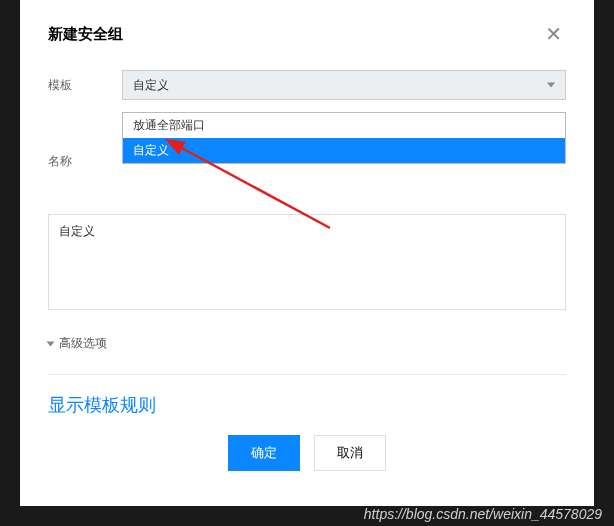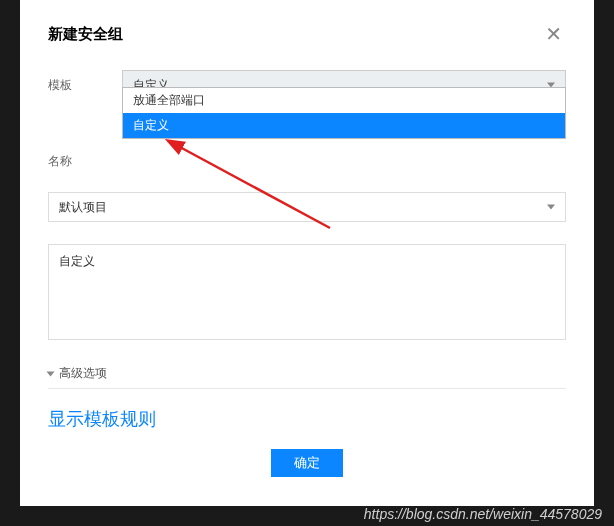--- a/index.html
+++ b/index.html
@@ -84,21 +84,21 @@
       right: 10px;
       top: 50%;
       transform: translateY(-50%);
       width: 0; height: 0;
       border-left: 4px solid transparent;
       border-right: 4px solid transparent;
       border-top: 5px solid #888;
     }
     .dropdown {
       position: absolute;
-      top: 17px;
+      top: 42px;
       left: 0;
       right: 0;
       background: #fff;
       border: 1px solid #bbb;
       z-index: 10;
     }
     .dropdown-item {
       padding: 4px 10px;
       font-size: 12px;
       color: #333;
@@ -117,21 +117,21 @@
       font-family: inherit;
       resize: none;
       color: #333;
     }
     .adv-toggle {
       display: inline-flex;
       align-items: center;
       color: #555;
       font-size: 12px;
       cursor: pointer;
-      margin-bottom: 2px;
+      margin-bottom: 18px;
     }
     .adv-caret {
       width: 0; height: 0;
       border-top: 4px solid transparent;
       border-bottom: 4px solid transparent;
       border-left: 5px solid #888;
       transform: rotate(90deg);
       margin-right: 6px;
     }
     .divider {
@@ -145,21 +145,21 @@
       cursor: pointer;
     }
     .modal-footer {
       padding: 18px 0 24px;
       display: flex;
       justify-content: center;
       gap: 14px;
     }
     .btn {
       min-width: 72px;
-      height: 28px;
+      height: 36px;
       border: 1px solid #ddd;
       background: #fff;
       font-size: 13px;
       cursor: pointer;
       font-family: inherit;
     }
     .btn-primary {
       background: #0b86ff;
       border-color: #0b86ff;
       color: #fff;
@@ -205,45 +205,40 @@
         </div>
       </div>
     </div>
 
     <div class="form-row" style="margin-top:46px">
       <div class="form-label">名称</div>
       <div class="form-control"></div>
     </div>
 
     <div class="form-row">
-      <div class="form-control select-wrap">
-        <div class="select select-plain">
-          <span>默认项目</span>
-          <span class="caret"></span>
-        </div>
-      </div>
     </div>
 
     <div class="form-row">
       <div class="form-control">
         <textarea class="textarea" style="">自定义</textarea>
       </div>
     </div>
 
     <div class="adv-toggle">
       <span class="adv-caret"></span>
       <span>高级选项</span>
     </div>
 
     <div class="divider"></div>
 
     <span class="link">显示模板规则</span>
 
     <div class="modal-footer">
       <button class="btn btn-primary">确定</button>
+      <button class="btn">取消</button>
     </div>
   </div>
 </div>
 
 <svg class="arrow-svg" width="200" height="130">
   <defs>
     <marker id="ah" markerWidth="10" markerHeight="10" refX="2" refY="3" orient="auto">
       <path d="M0,0 L0,6 L8,3 z" fill="#e02020"></path>
     </marker>
   </defs>

